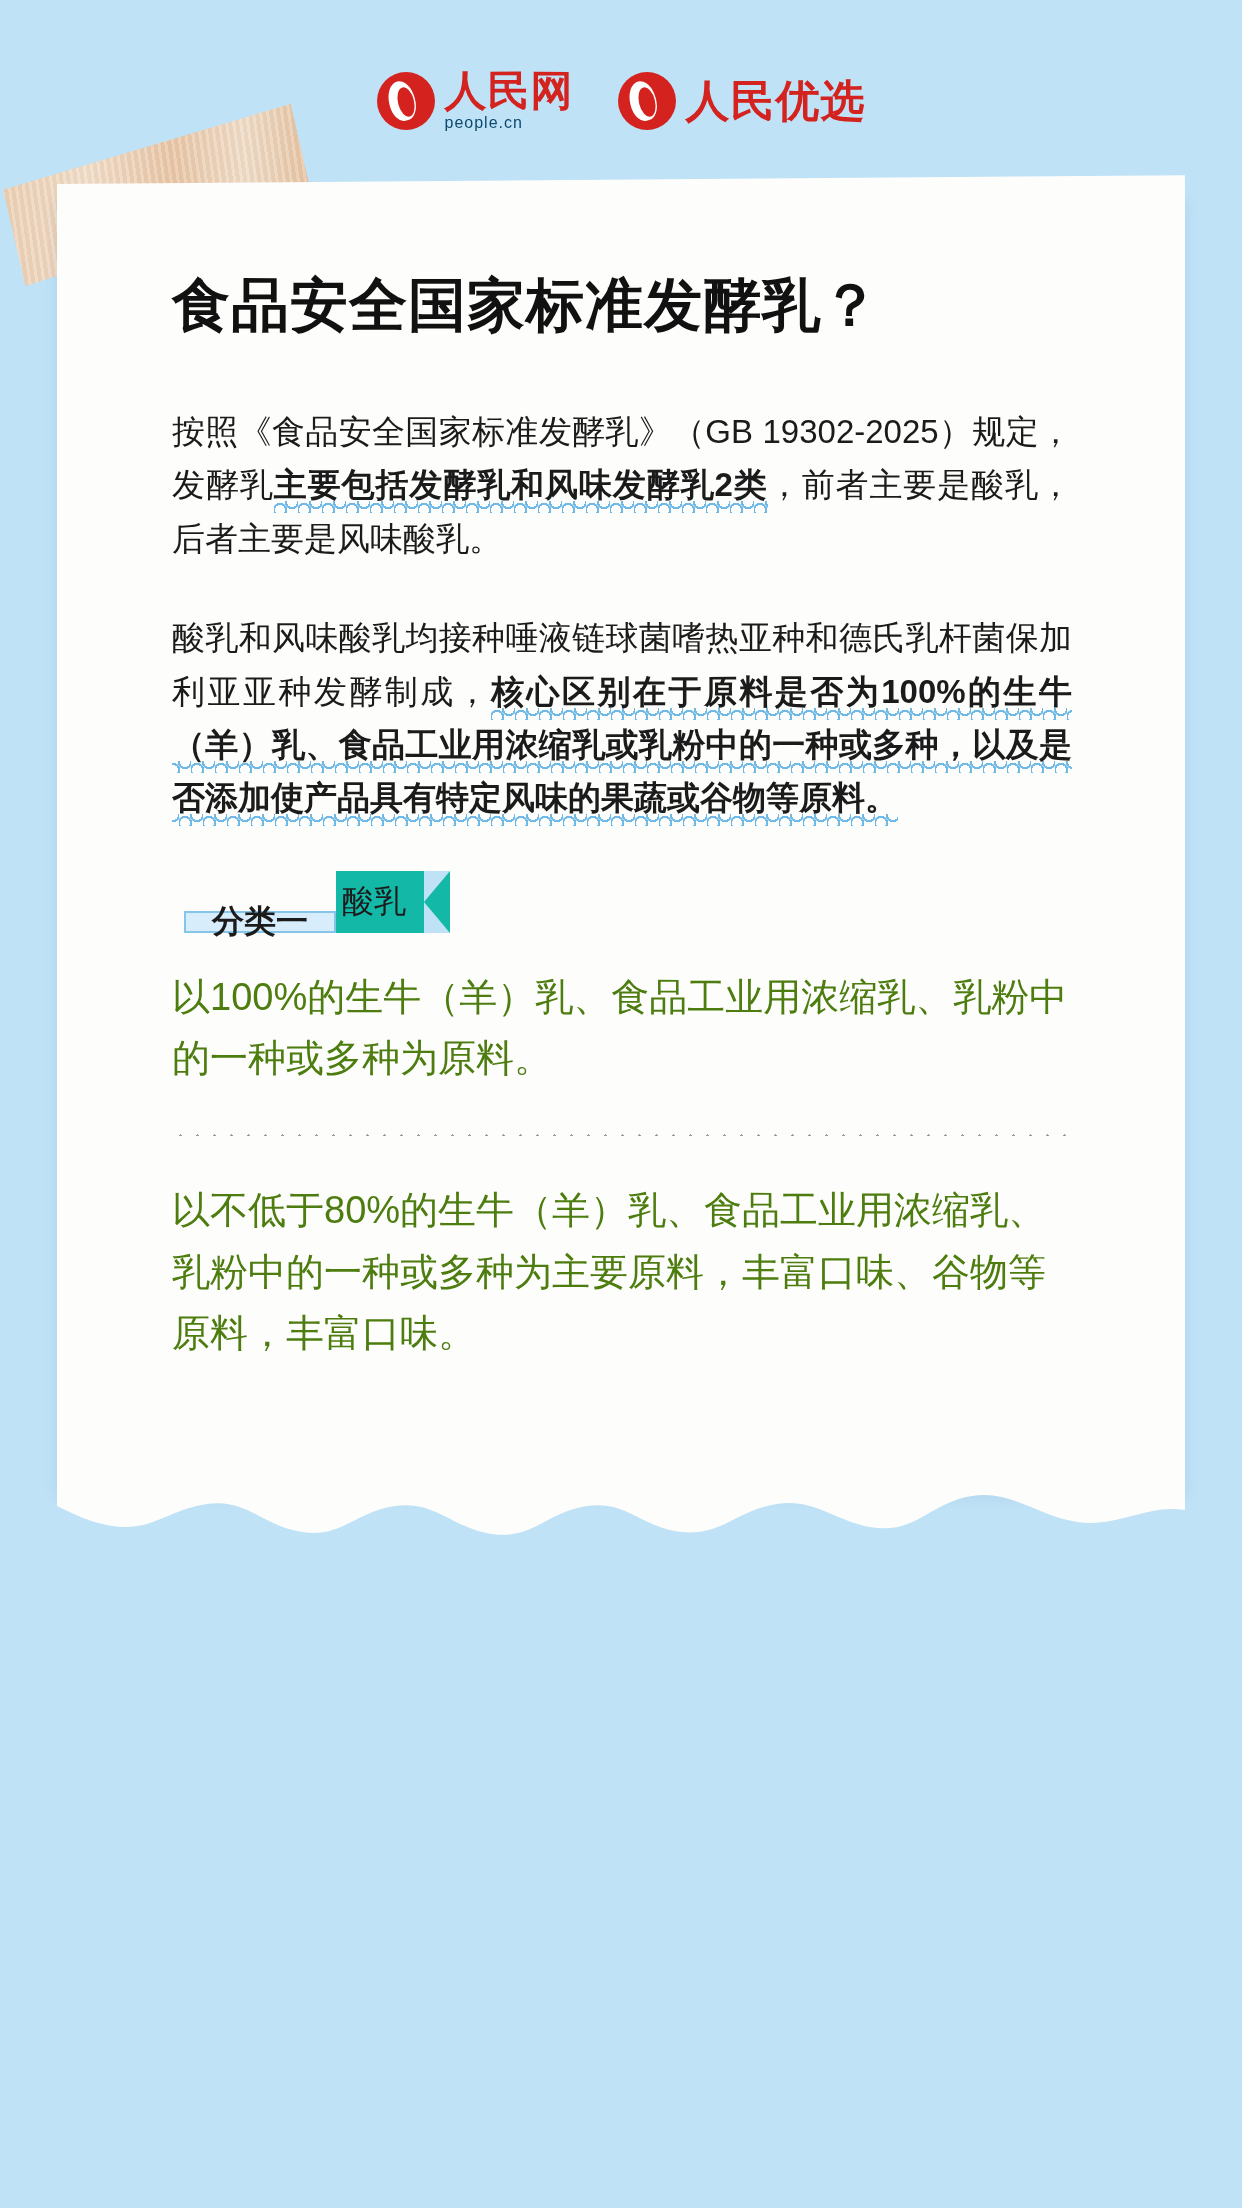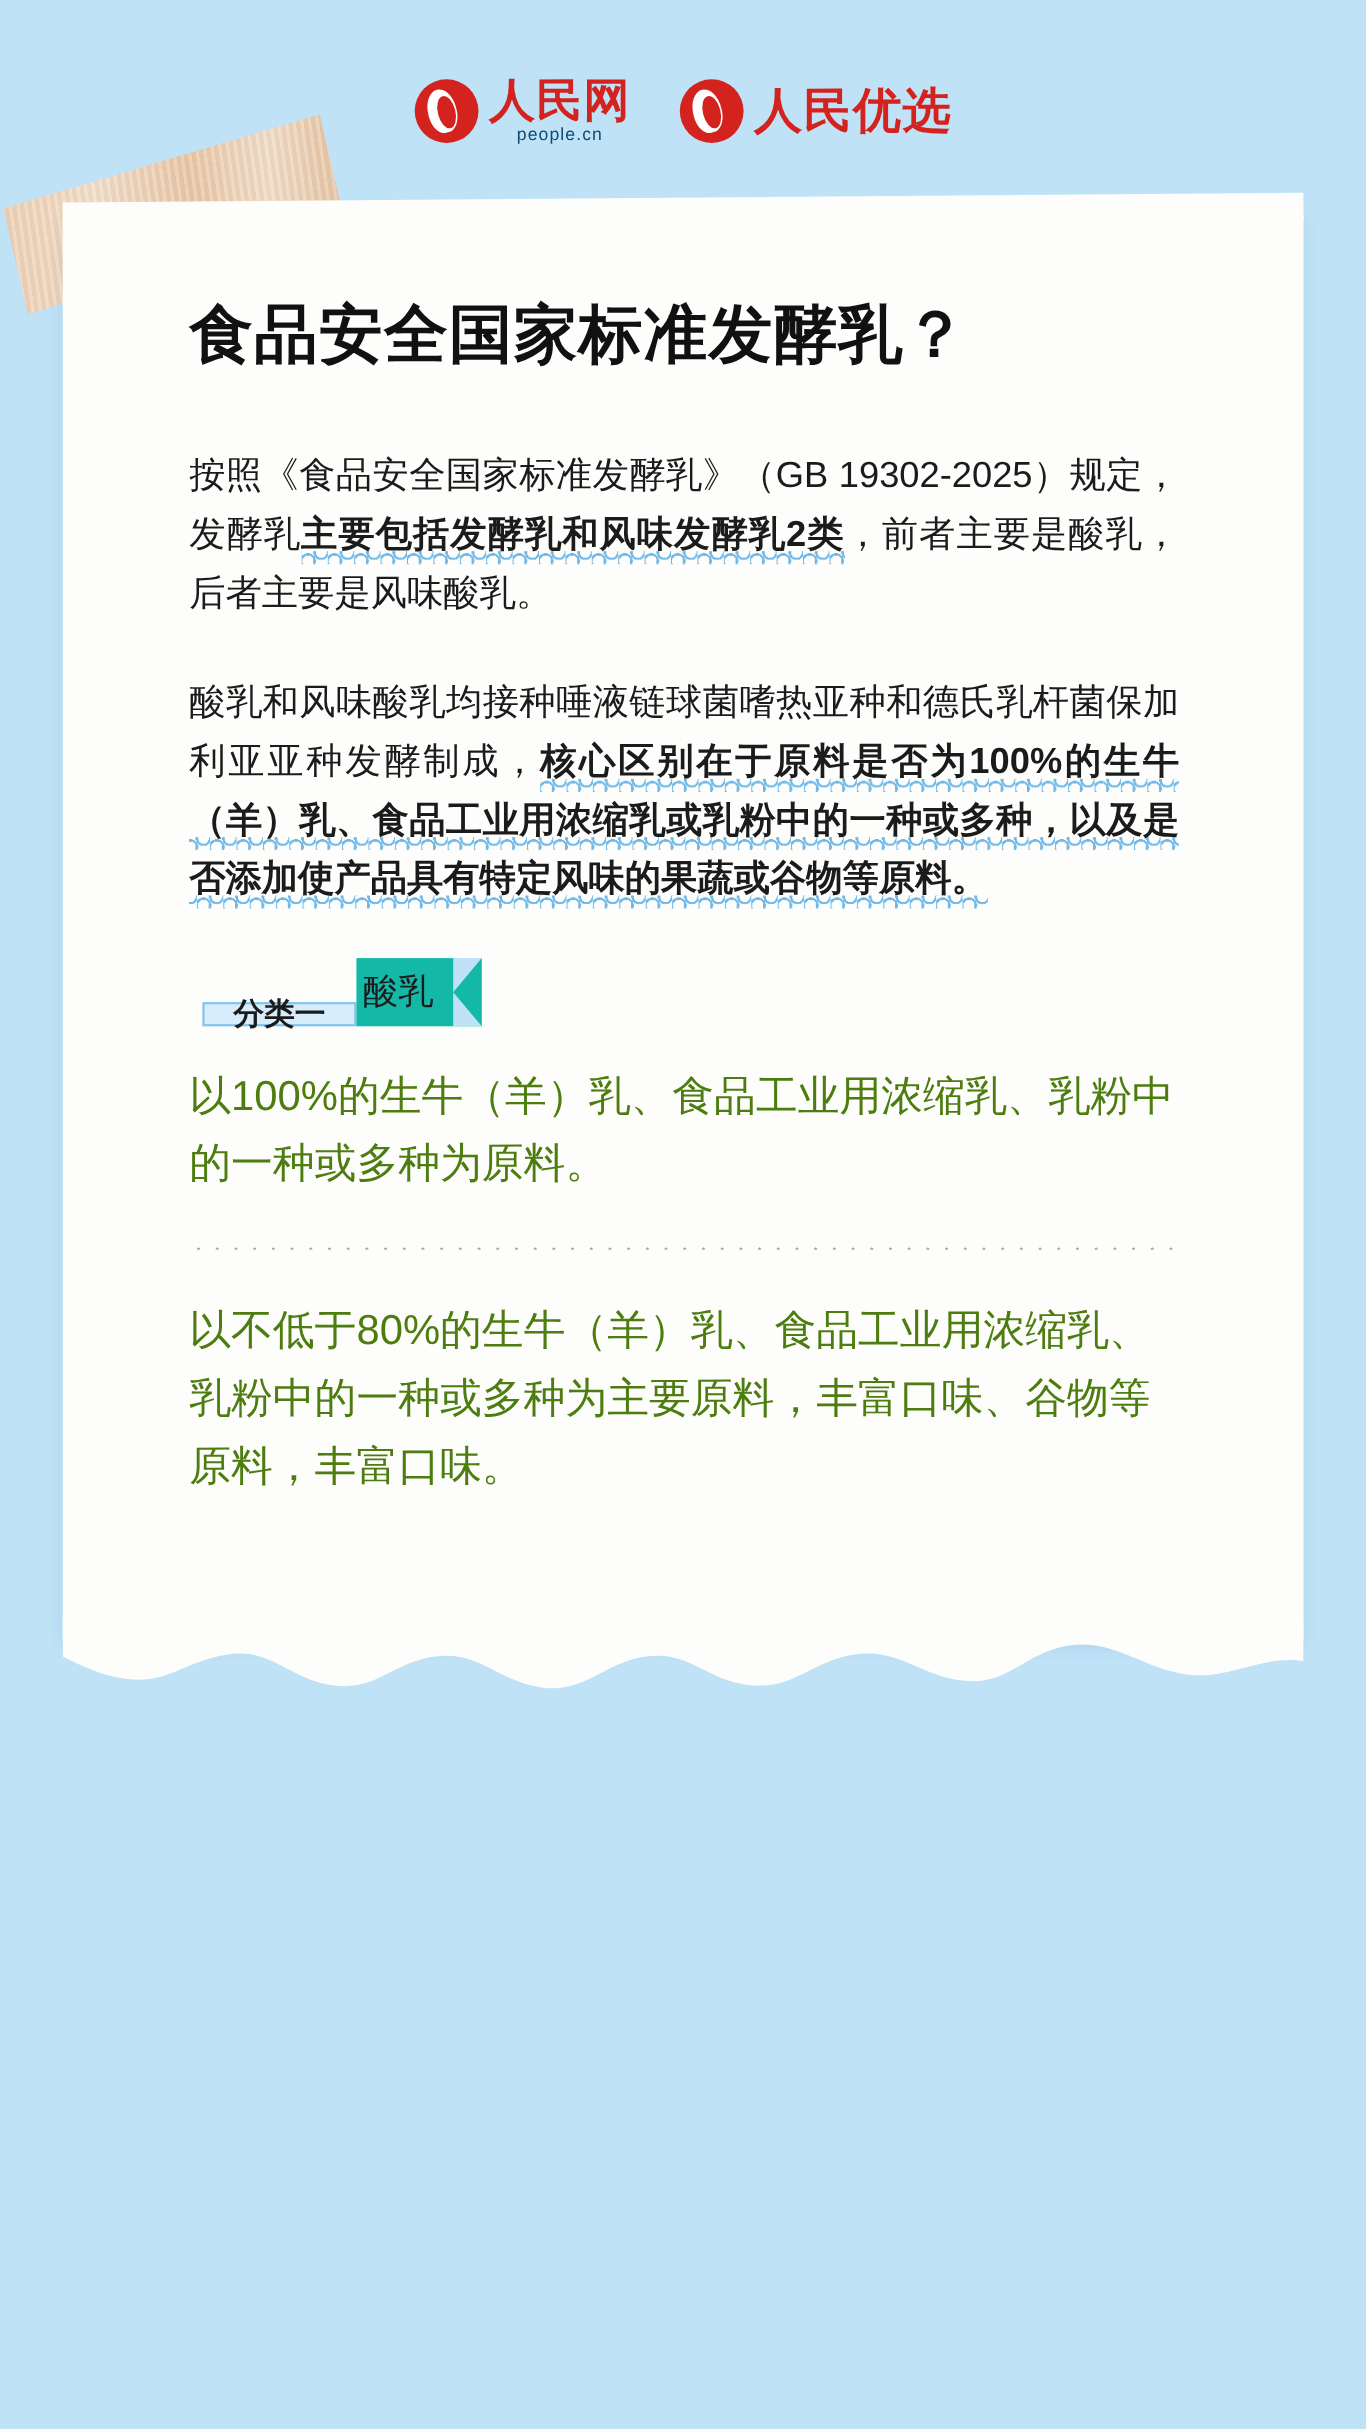--- a/index.html
+++ b/index.html
@@ -19,21 +19,20 @@
   .header {
     position: absolute;
     top: 56px;
     left: 0;
     width: 100%;
     height: 90px;
     display: flex;
     justify-content: center;
     align-items: center;
     gap: 44px;
-    text-align: center;
   }
   .logo-people, .logo-youxuan {
     display: flex;
     align-items: center;
     gap: 10px;
   }
   .logo-mark {
     width: 58px;
     height: 58px;
     border-radius: 50%;
@@ -175,21 +174,21 @@
     margin: 8px 0 34px 12px;
     height: 62px;
     width: fit-content;
   }
   .cat-index {
     background: #d8edfb;
     border: 2px solid #86c5ea;
     display: flex;
     align-items: center;
     padding: 4px 26px;
-    font-size: 28px;
+    font-size: 32px;
     font-weight: bold;
     color: #1b1b1b;
     box-sizing: border-box;
     margin-top: 40px;
   }
   .cat-name {
     background: #14b8a6;
     display: flex;
     align-items: center;
     padding: 0 30px 0 6px;

